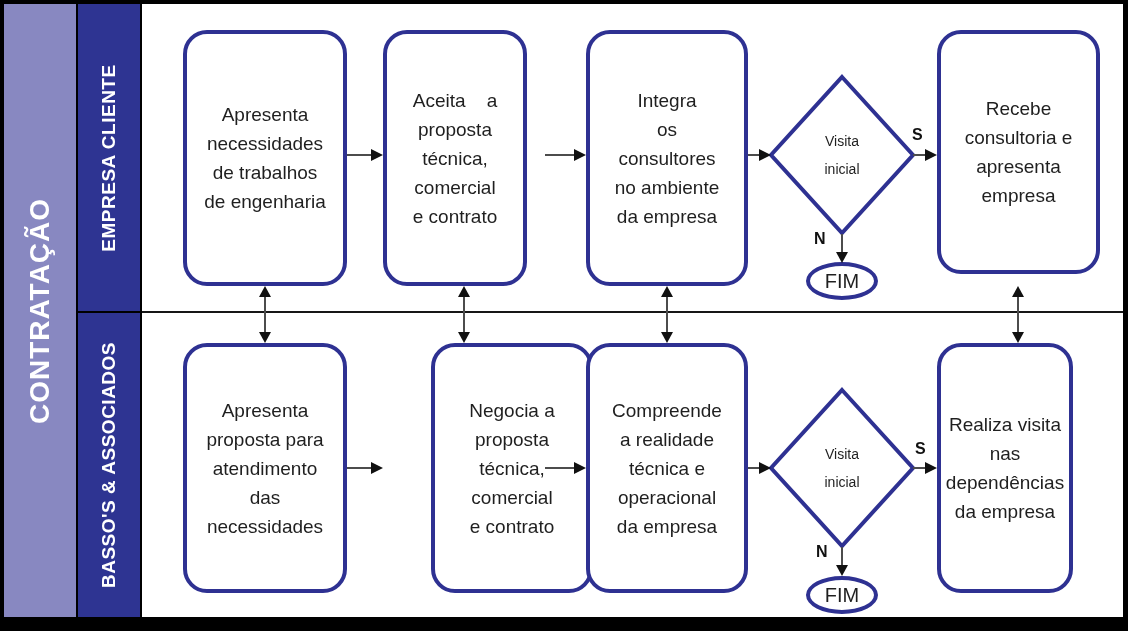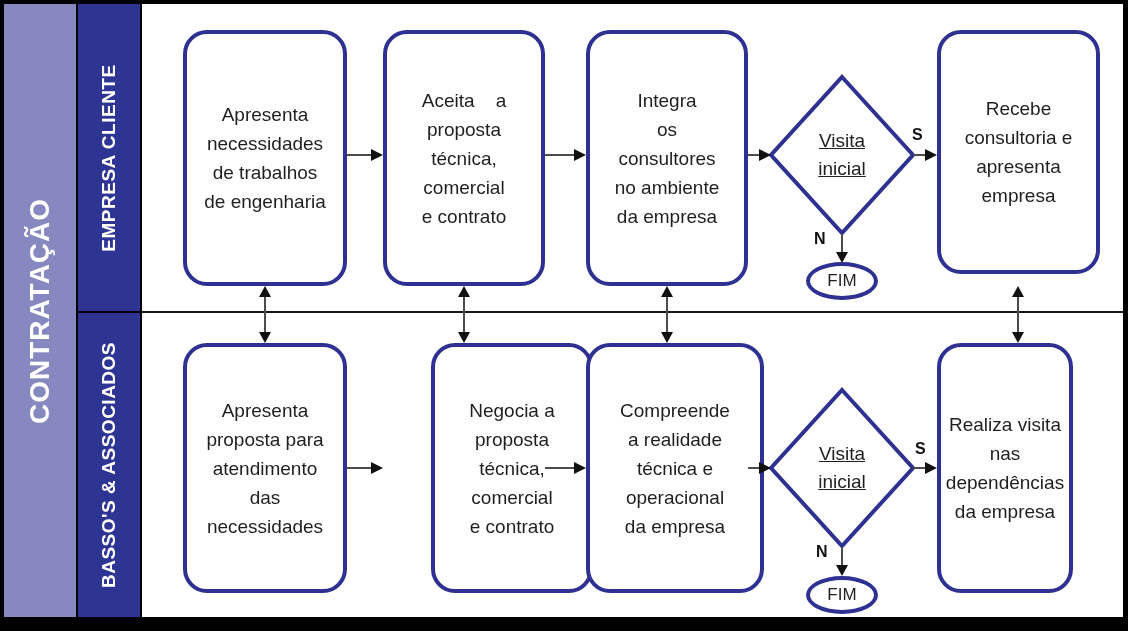--- a/index.html
+++ b/index.html
@@ -40,27 +40,27 @@
     border:4px solid var(--shape-border,#2E3192);border-radius:24px;
     display:flex;align-items:center;justify-content:center;
   }
   .pbox .txt{
     text-align:center;white-space:pre-wrap;color:#1f1f1f;
     font-size:19px;line-height:29px;
   }
   .diamond-svg{position:absolute;overflow:visible;}
   .diamond-txt{
     position:absolute;width:140px;text-align:center;white-space:pre-wrap;
-    color:#1f1f1f;font-size:19px;line-height:28px;text-decoration:underline;
+    color:#1f1f1f;font-size:14px;line-height:28px;
   }
   .fim{
     position:absolute;box-sizing:border-box;width:72px;height:38px;
     border:4px solid var(--shape-border,#2E3192);border-radius:50%;
     background:#fff;display:flex;align-items:center;justify-content:center;
-    font-size:17px;color:#1f1f1f;
+    font-size:20px;color:#1f1f1f;
   }
   
   .harrow{position:absolute;height:2px;background:#4c4c4c;}
   .harrow::after{
     content:"";position:absolute;right:-12px;top:-5px;
     border-top:6px solid transparent;border-bottom:6px solid transparent;
     border-left:12px solid #111;
   }
   .varrow{position:absolute;width:2px;background:#4c4c4c;}
   .varrow.both::before{
@@ -94,21 +94,21 @@
 
   <div class="canvas"></div>
   <div class="lane-divider"></div>
 
   <div class="pbox" style="left:183px;top:30px;width:164px;height:256px;">
     <div class="txt">Apresenta
 necessidades
 de trabalhos
 de engenharia</div>
   </div>
-  <div class="pbox" style="left:383px;top:30px;width:162px;height:256px;">
+  <div class="pbox" style="left:383px;top:30px;width:144px;height:256px;">
     <div class="txt">Aceita    a
 proposta
 técnica,
 comercial
 e contrato</div>
   </div>
   <div class="pbox" style="left:586px;top:30px;width:162px;height:256px;">
     <div class="txt">Integra
 os
 consultores
@@ -137,21 +137,21 @@
 das
 necessidades</div>
   </div>
   <div class="pbox" style="left:383px;top:343px;width:162px;height:250px;margin-left:48px;">
     <div class="txt">Negocia a
 proposta
 técnica,
 comercial
 e contrato</div>
   </div>
-  <div class="pbox" style="left:586px;top:343px;width:178px;height:250px;">
+  <div class="pbox" style="left:586px;top:343px;width:162px;height:250px;">
     <div class="txt">Compreende
 a realidade
 técnica e
 operacional
 da empresa</div>
   </div>
   <svg class="diamond-svg" style="left:769px;top:388px;" width="146" height="160">
     <polygon points="73,2 144,80 73,158 2,80" fill="#ffffff" stroke="#2E3192" stroke-width="4"></polygon>
   </svg>
   <div class="diamond-txt" style="left:772px;top:440px;">Visita

